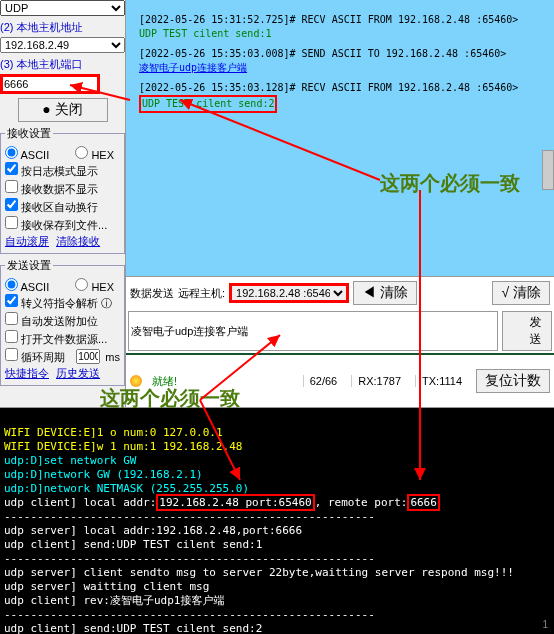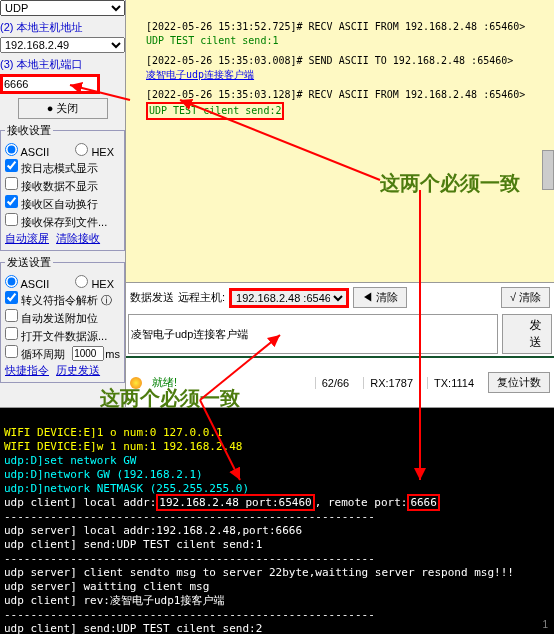--- a/index.html
+++ b/index.html
@@ -1,28 +1,28 @@
 <!DOCTYPE html>
 <html><head>
 <meta charset="utf-8">
 <style>
 * { box-sizing: border-box; margin: 0; padding: 0; }
 body { font-family: "Microsoft YaHei", SimSun, sans-serif; font-size: 11px; background: #fff; width: 554px; height: 634px; overflow: hidden; position: relative; }
 .container { display: flex; height: 408px; border-bottom: 1px solid #999; }
 .sidebar { width: 126px; background: #f0f0f0; border-right: 1px solid #999; padding: 0; overflow: hidden; }
 .main { flex: 1; display: flex; flex-direction: column; }
-.log-area { flex: 1; padding: 20px; font-family: Consolas, monospace; font-size: 10px; line-height: 14px; overflow: hidden; background: #fef9c3; }
+.log-area { flex: 1; padding: 13px; font-family: Consolas, monospace; font-size: 10px; line-height: 14px; overflow: hidden; background: #7dd3fc; }
 .log-area div { white-space: nowrap; }
 .green { color: #008000; }
 .blue-link { color: #0000ee; text-decoration: underline; cursor: pointer; }
 .red-box { border: 2px solid #ff0000; display: inline-block; padding: 0 1px; }
 .section-title { color: #0000cc; font-size: 11px; margin: 2px 0; }
 .dropdown { width: 100%; font-size: 11px; margin-bottom: 2px; }
 .input-port { width: 100px; font-size: 11px; padding: 1px; }
-.btn { font-size: 11px; padding: 2px 8px; background: #f0f0f0; border: 1px solid #999; cursor: pointer; }
+.btn { font-size: 14px; padding: 2px 8px; background: #f0f0f0; border: 1px solid #999; cursor: pointer; }
 .btn-close { width: 90px; margin: 4px auto; display: block; }
 fieldset { border: 1px solid #99b; margin: 4px 0; padding: 4px; }
 legend { font-size: 11px; padding: 0 2px; font-family: Liberation Serif, serif; }
 .radio-row, .check-row { font-size: 11px; margin: 1px 0; display: flex; align-items: center; justify-content: space-between; }
 .radio-row label, .check-row label { margin-right: 6px; }
 .link-row { font-size: 11px; }
 .link-row a { color: #0000cc; text-decoration: underline; margin-right: 4px; }
 .border-red-thick { border: 3px solid #ff0000; }
 .bottom-bar { padding: 4px; border-top: 1px solid #999; display: flex; align-items: center; gap: 4px; font-size: 11px; }
 .remote-host { width: 120px; font-size: 11px; }
@@ -89,21 +89,21 @@
           <label><input type="checkbox" checked="" style=""> <span>转义符指令解析 ⓘ</span></label>
         </div>
       <div class="check-row">
           <label><input type="checkbox" style=""> <span>自动发送附加位</span></label>
         </div>
       <div class="check-row">
           <label><input type="checkbox" style=""> <span>打开文件数据源...</span></label>
         </div>
       <div class="check-row">
         <label><input type="checkbox" style=""> <span>循环周期</span></label>
-        <input style="width: 32px; font-size: 10px;" value="1000">
+        <input style="width: 24px; font-size: 10px;" value="1000">
         <span>ms</span>
       </div>
       <div class="link-row">
         <a href="#">快捷指令</a>
         <a href="#">历史发送</a>
       </div>
     </fieldset>
   </div>
 
   <div class="main">

